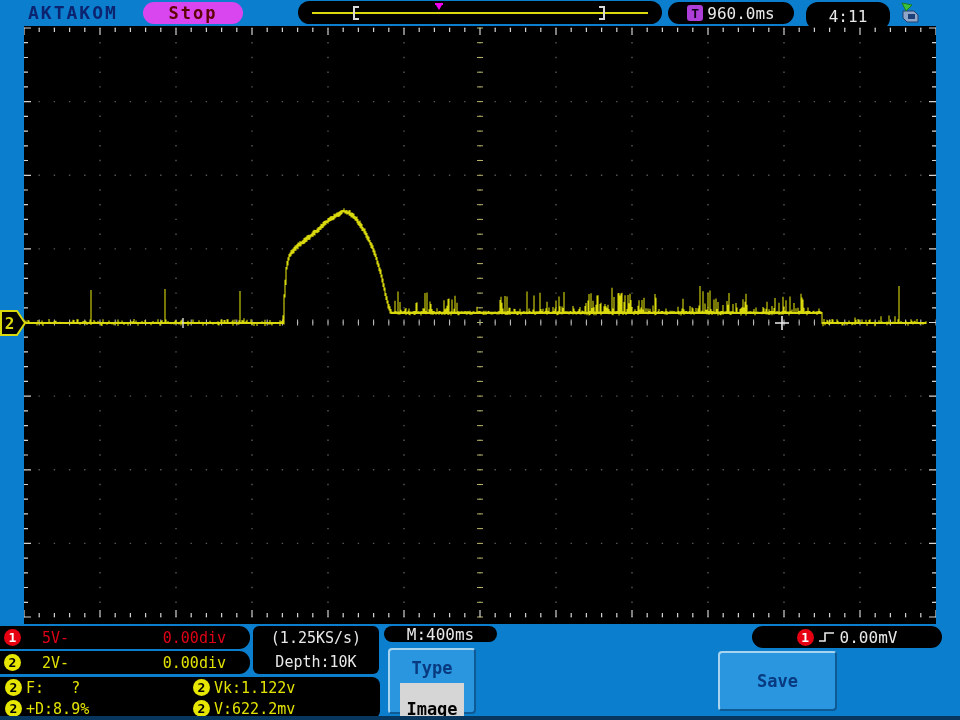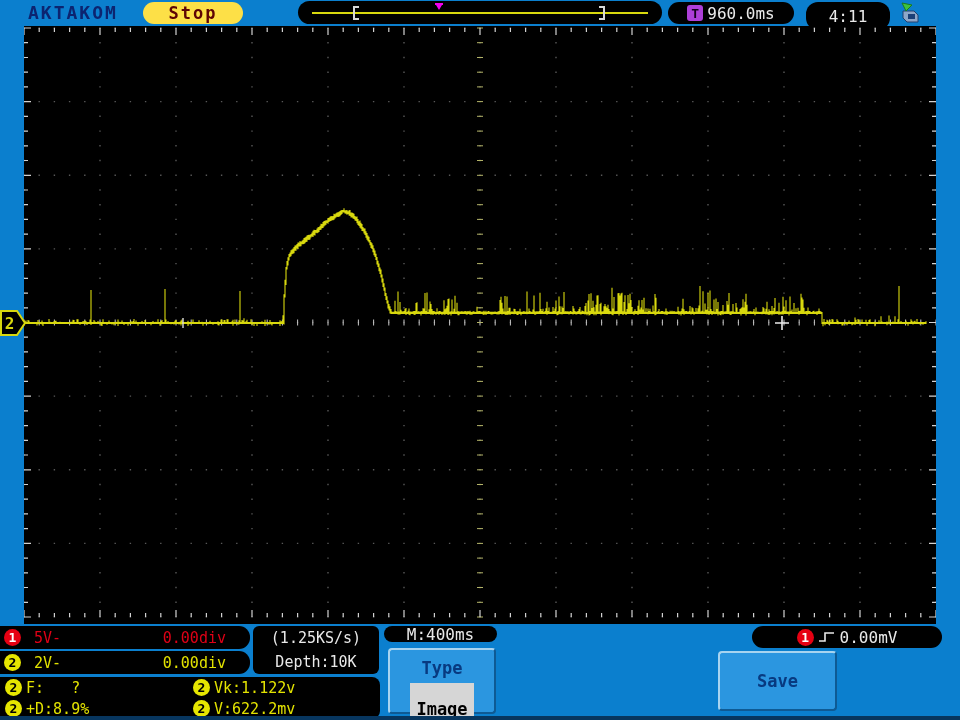--- a/index.html
+++ b/index.html
@@ -20,29 +20,29 @@
     font-size:13px;font-weight:bold;line-height:1;
   }
   .chip.red{background:#e60012;color:#fff;}
   .chip.yel{background:#e6e600;color:#000;}
   .blackbox{background:#000;}
   .chrow{
     display:flex;align-items:center;
     font-size:15px;padding:0 24px 0 4px;box-sizing:border-box;
     border-radius:0 11px 11px 0;
   }
-  .chrow .scale{margin-left:13px;}
+  .chrow .scale{margin-left:21px;}
   .chrow .offset{margin-left:auto;}
   .ch1col{color:#e00016;}
   .ch2col{color:#e2e200;}
   .brand{
     font-size:18px;font-weight:bold;color:#0c2470;letter-spacing:2px;
   }
   .stop-pill{
-    background:#fde047;border-radius:12px;color:#5e0404;
+    background:#d946ef;border-radius:12px;color:#5e0404;
     display:flex;align-items:center;justify-content:center;
     font-size:17px;font-weight:bold;letter-spacing:2px;
   }
   .softbtn{
     background:#2b96e0;box-sizing:border-box;
     border-top:2px solid #a8d4f0;border-left:2px solid #a8d4f0;
     border-right:2px solid #0e5a94;border-bottom:2px solid #0e5a94;
     border-radius:4px;color:#083a80;font-size:17px;font-weight:bold;
     display:flex;flex-direction:column;align-items:center;
   }
@@ -157,21 +157,21 @@
     <div class="mcell">
       <span class="chip yel">2</span>
       <span>+D:8.9%</span>
     </div>
     <div class="mcell">
       <span class="chip yel">2</span>
       <span>V:622.2mv</span>
     </div>
   </div>
 
-  <div class="abs softbtn" style="left:388px;top:24px;width:108px;height:66px;">
+  <div class="abs softbtn" style="left:388px;top:24px;width:88px;height:66px;">
     <span style="margin-top:8px;">Type</span>
     <span class="val">Image</span>
   </div>
 
   <div class="abs softbtn" style="left:718px;top:27px;width:119px;height:60px;justify-content:center;">
     <span>Save</span>
   </div>
 
   <div class="abs" style="left:0;top:92px;width:960px;height:4px;background:#07365f;"></div>
 </div>

